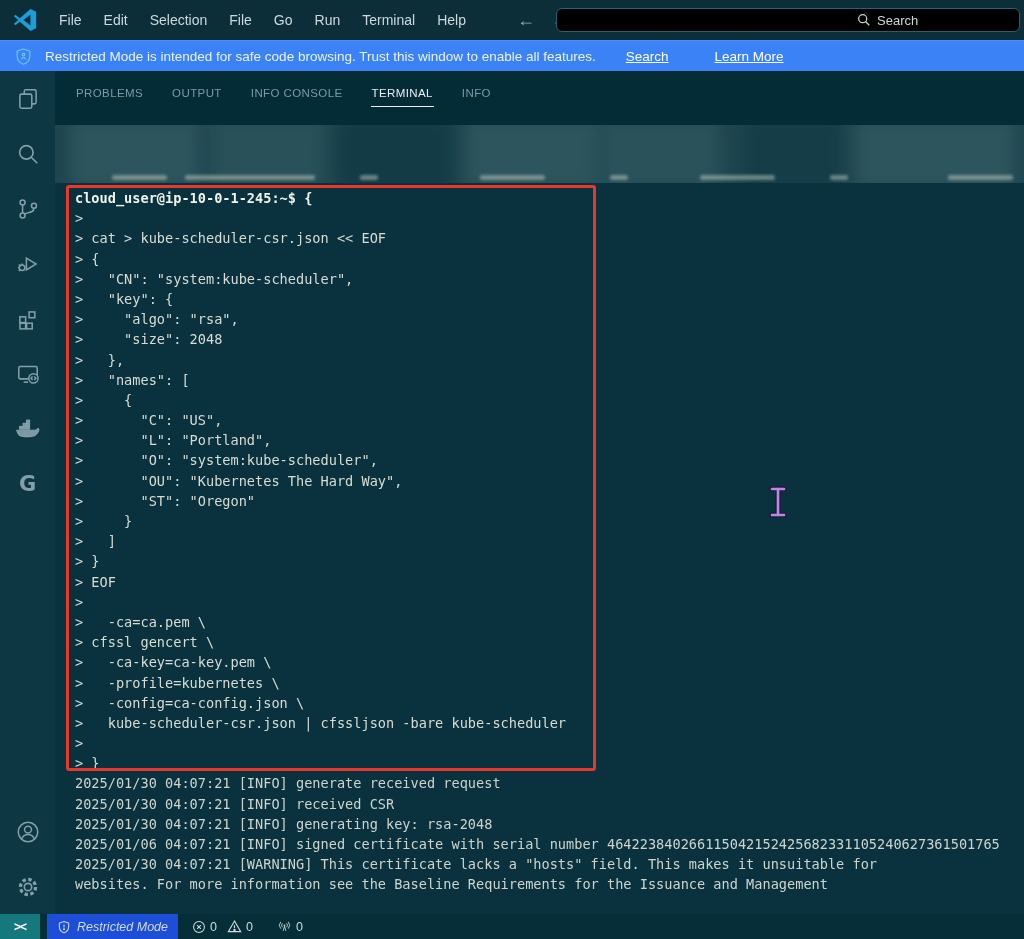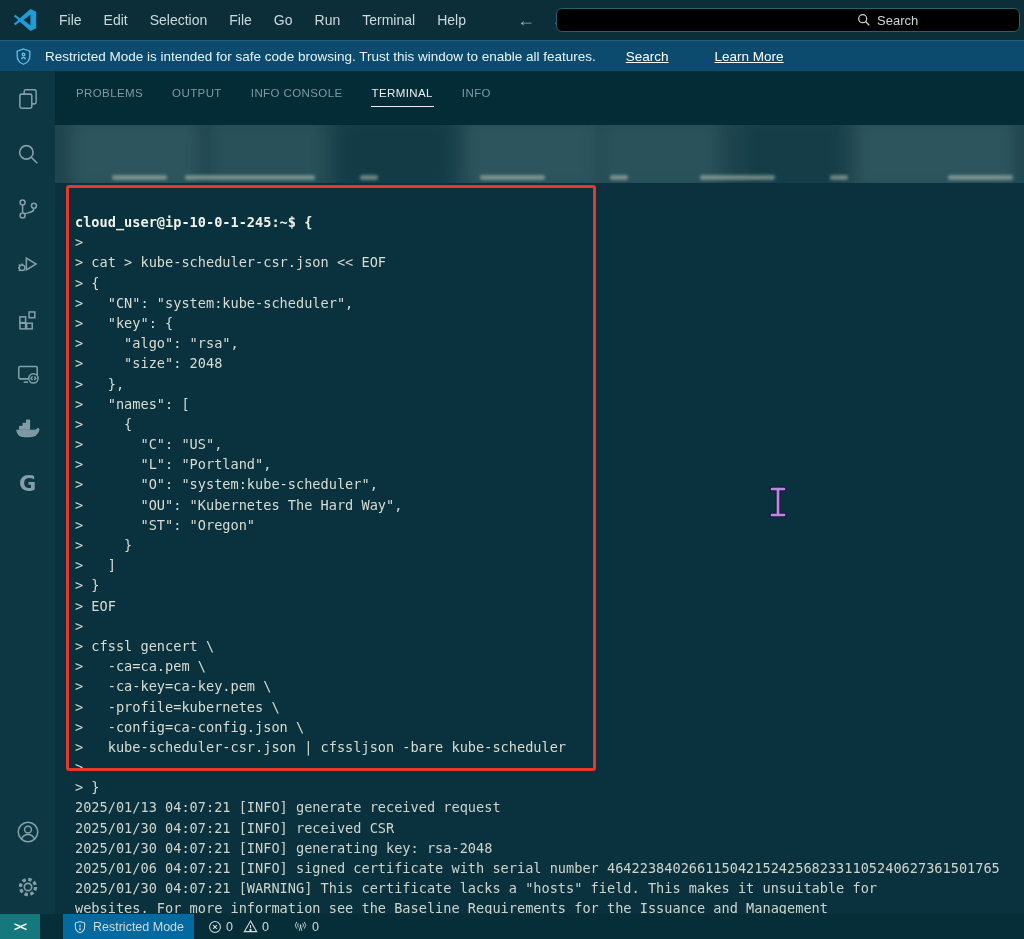--- a/index.html
+++ b/index.html
@@ -17,21 +17,21 @@
   .menu-item { color:#cdd9dc; font-size:14px; padding:4px 11px; cursor:default; }
   .nav-arrows { display:flex; align-items:center; margin-left:40px; gap:16px; }
   .nav-arrow { font-size:18px; color:#93aab2; line-height:1; }
   .nav-arrow.fwd { color:#6f8890; }
   .search-box { position:absolute; left:556px; top:8px; width:464px; height:24px;
     background:#000000; border:1px solid #2a5f6d; border-radius:6px; }
   .search-inner { position:absolute; left:300px; top:0; height:22px; display:flex;
     align-items:center; gap:6px; color:#cbd6d9; font-size:13px; }
   
   .banner { position:absolute; left:0; top:40px; width:1024px; height:31px;
-    background:#0c4a6e; border-top:1px solid rgba(255,255,255,0.10);
+    background:#3b82f6; border-top:1px solid rgba(255,255,255,0.10);
     display:flex; align-items:center; color:#e9f3f6; font-size:13.5px; }
   .banner .shield { margin:0 12px 0 14px; }
   .banner-link { color:#ffffff; text-decoration:underline; margin-left:46px; cursor:pointer; }
   .banner-link.first { margin-left:30px; }
   
   .activitybar { position:absolute; left:0; top:71px; width:55px; height:843px;
     background:#0d3743; display:flex; flex-direction:column; align-items:center; }
   .ab-item { width:55px; height:55px; display:flex; align-items:center; justify-content:center; cursor:pointer; }
   .ab-item svg { stroke:#83a0a9; }
   .ab-spacer { flex:1; }
@@ -41,38 +41,38 @@
   .tabbar { position:absolute; left:20px; top:10px; display:flex; gap:27px; }
   .tab { font-size:11.5px; letter-spacing:0.4px; color:#7d9aa4; padding:6px 1px 7px 1px;
     border-bottom:1px solid transparent; cursor:pointer; }
   .tab.active { color:#e9eef0; border-bottom-color:#e9eef0; }
   
   .blurband { position:absolute; left:55px; top:125px; width:969px; height:58px;
     background:#1e454e; overflow:hidden; }
   .blurblock { position:absolute; top:-6px; height:70px; filter:blur(8px); }
   .smudge { position:absolute; height:5px; filter:blur(1.5px); background:rgba(212,222,204,0.45); border-radius:2px; }
   
-  .terminal { position:absolute; left:55px; top:183px; width:969px; height:731px; background:#0a323e; cursor:text;margin-top:24px; }
+  .terminal { position:absolute; left:55px; top:183px; width:969px; height:731px; background:#0a323e; cursor:text; }
   .term-content { position:absolute; left:20px; top:5px;
     font-family:"DejaVu Sans Mono",monospace; font-size:13.6px; }
   .term-line { height:20.2px; line-height:20.2px; white-space:pre; color:#d8dcd2; }
   .term-line.prompt { color:#f1f3ea; font-weight:bold; }
   .term-line.log { color:#ced4cb; }
   
   .red-box { position:absolute; left:66px; top:185px; width:530px; height:586px;
     border:3px solid #e8382e; border-radius:3px; pointer-events:none; z-index:5; }
   
   .ibeam { position:absolute; left:767px; top:485px; z-index:6; pointer-events:none; }
   
   .statusbar { position:absolute; left:0; top:914px; width:1024px; height:25px;
     background:#062e39; display:flex; align-items:stretch; color:#cfdada; font-size:12.5px; }
   .sb-remote { width:40px; background:#15787d; display:flex; align-items:center; justify-content:center;
     color:#ffffff; font-weight:bold; font-size:12px; letter-spacing:-1px; cursor:pointer; }
   .sb-seg { display:flex; align-items:center; gap:6px; padding:0 10px; cursor:pointer; }
-  .sb-restricted { background:#0369a1; margin-left:23px; }
+  .sb-restricted { background:#1d4ed8; margin-left:7px;font-style:italic; }
   .sb-problems { margin-left:4px; gap:4px; }
   .sb-ports { margin-left:4px; gap:4px; }
   .sb-seg svg { flex:0 0 auto; }
 </style>
 </head>
 <body>
 
 <div id="app">
 
   <div class="titlebar">
@@ -245,32 +245,32 @@
           <div class="term-line">&gt;       "C": "US",</div>
           <div class="term-line">&gt;       "L": "Portland",</div>
           <div class="term-line">&gt;       "O": "system:kube-scheduler",</div>
           <div class="term-line">&gt;       "OU": "Kubernetes The Hard Way",</div>
           <div class="term-line">&gt;       "ST": "Oregon"</div>
           <div class="term-line">&gt;     }</div>
           <div class="term-line">&gt;   ]</div>
           <div class="term-line">&gt; }</div>
           <div class="term-line">&gt; EOF</div>
           <div class="term-line">&gt;</div>
+          <div class="term-line">&gt;   -ca=ca.pem \</div>
           <div class="term-line">&gt; cfssl gencert \</div>
-          <div class="term-line">&gt;   -ca=ca.pem \</div>
           <div class="term-line">&gt;   -ca-key=ca-key.pem \</div>
           <div class="term-line">&gt;   -profile=kubernetes \</div>
           <div class="term-line">&gt;   -config=ca-config.json \</div>
           <div class="term-line">&gt;   kube-scheduler-csr.json | cfssljson -bare kube-scheduler</div>
           <div class="term-line">&gt;</div>
           <div class="term-line">&gt; }</div>
         </div>
       <div>
 
-      <div class="term-line log">2025/01/13 04:07:21 [INFO] generate received request</div>
+      <div class="term-line log">2025/01/30 04:07:21 [INFO] generate received request</div>
           <div class="term-line log">2025/01/30 04:07:21 [INFO] received CSR</div>
           <div class="term-line log">2025/01/30 04:07:21 [INFO] generating key: rsa-2048</div>
           <div class="term-line log">2025/01/06 04:07:21 [INFO] signed certificate with serial number 464223840266115042152425682331105240627361501765</div>
           <div class="term-line log">2025/01/30 04:07:21 [WARNING] This certificate lacks a "hosts" field. This makes it unsuitable for</div>
           <div class="term-line log">websites. For more information see the Baseline Requirements for the Issuance and Management</div>
         </div>
     </div>
   </div>
 
   <div class="red-box"></div>

